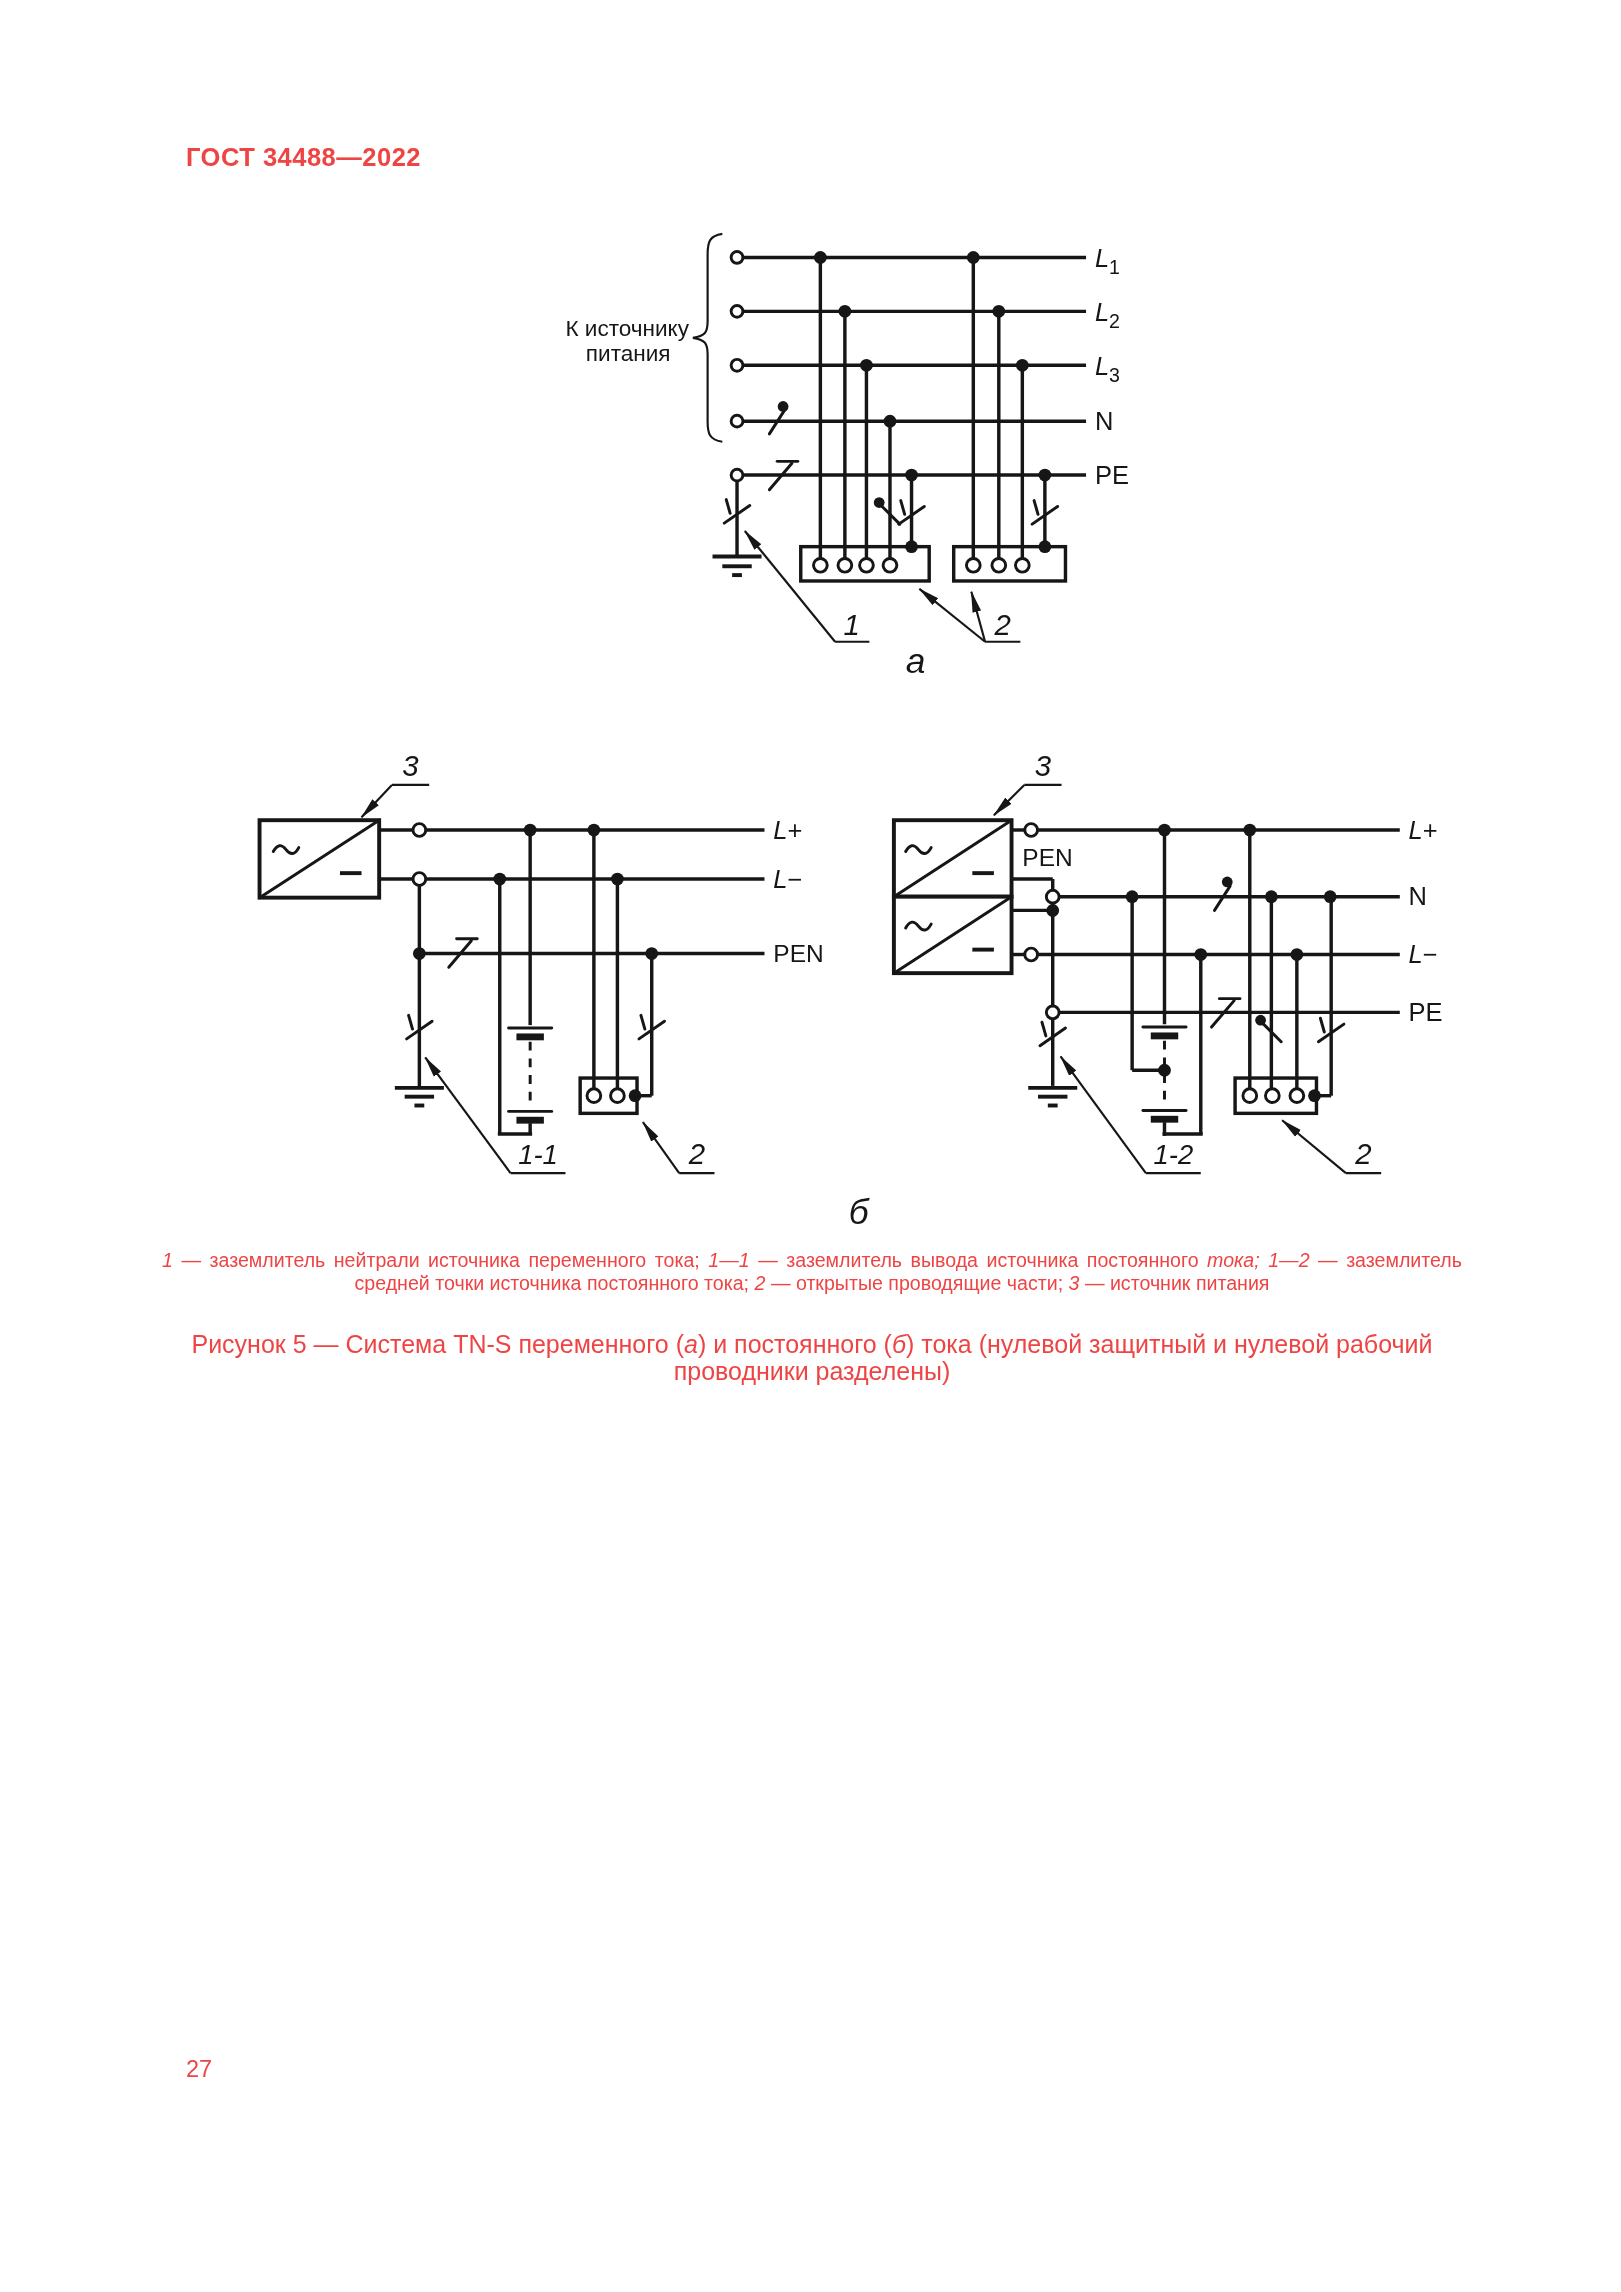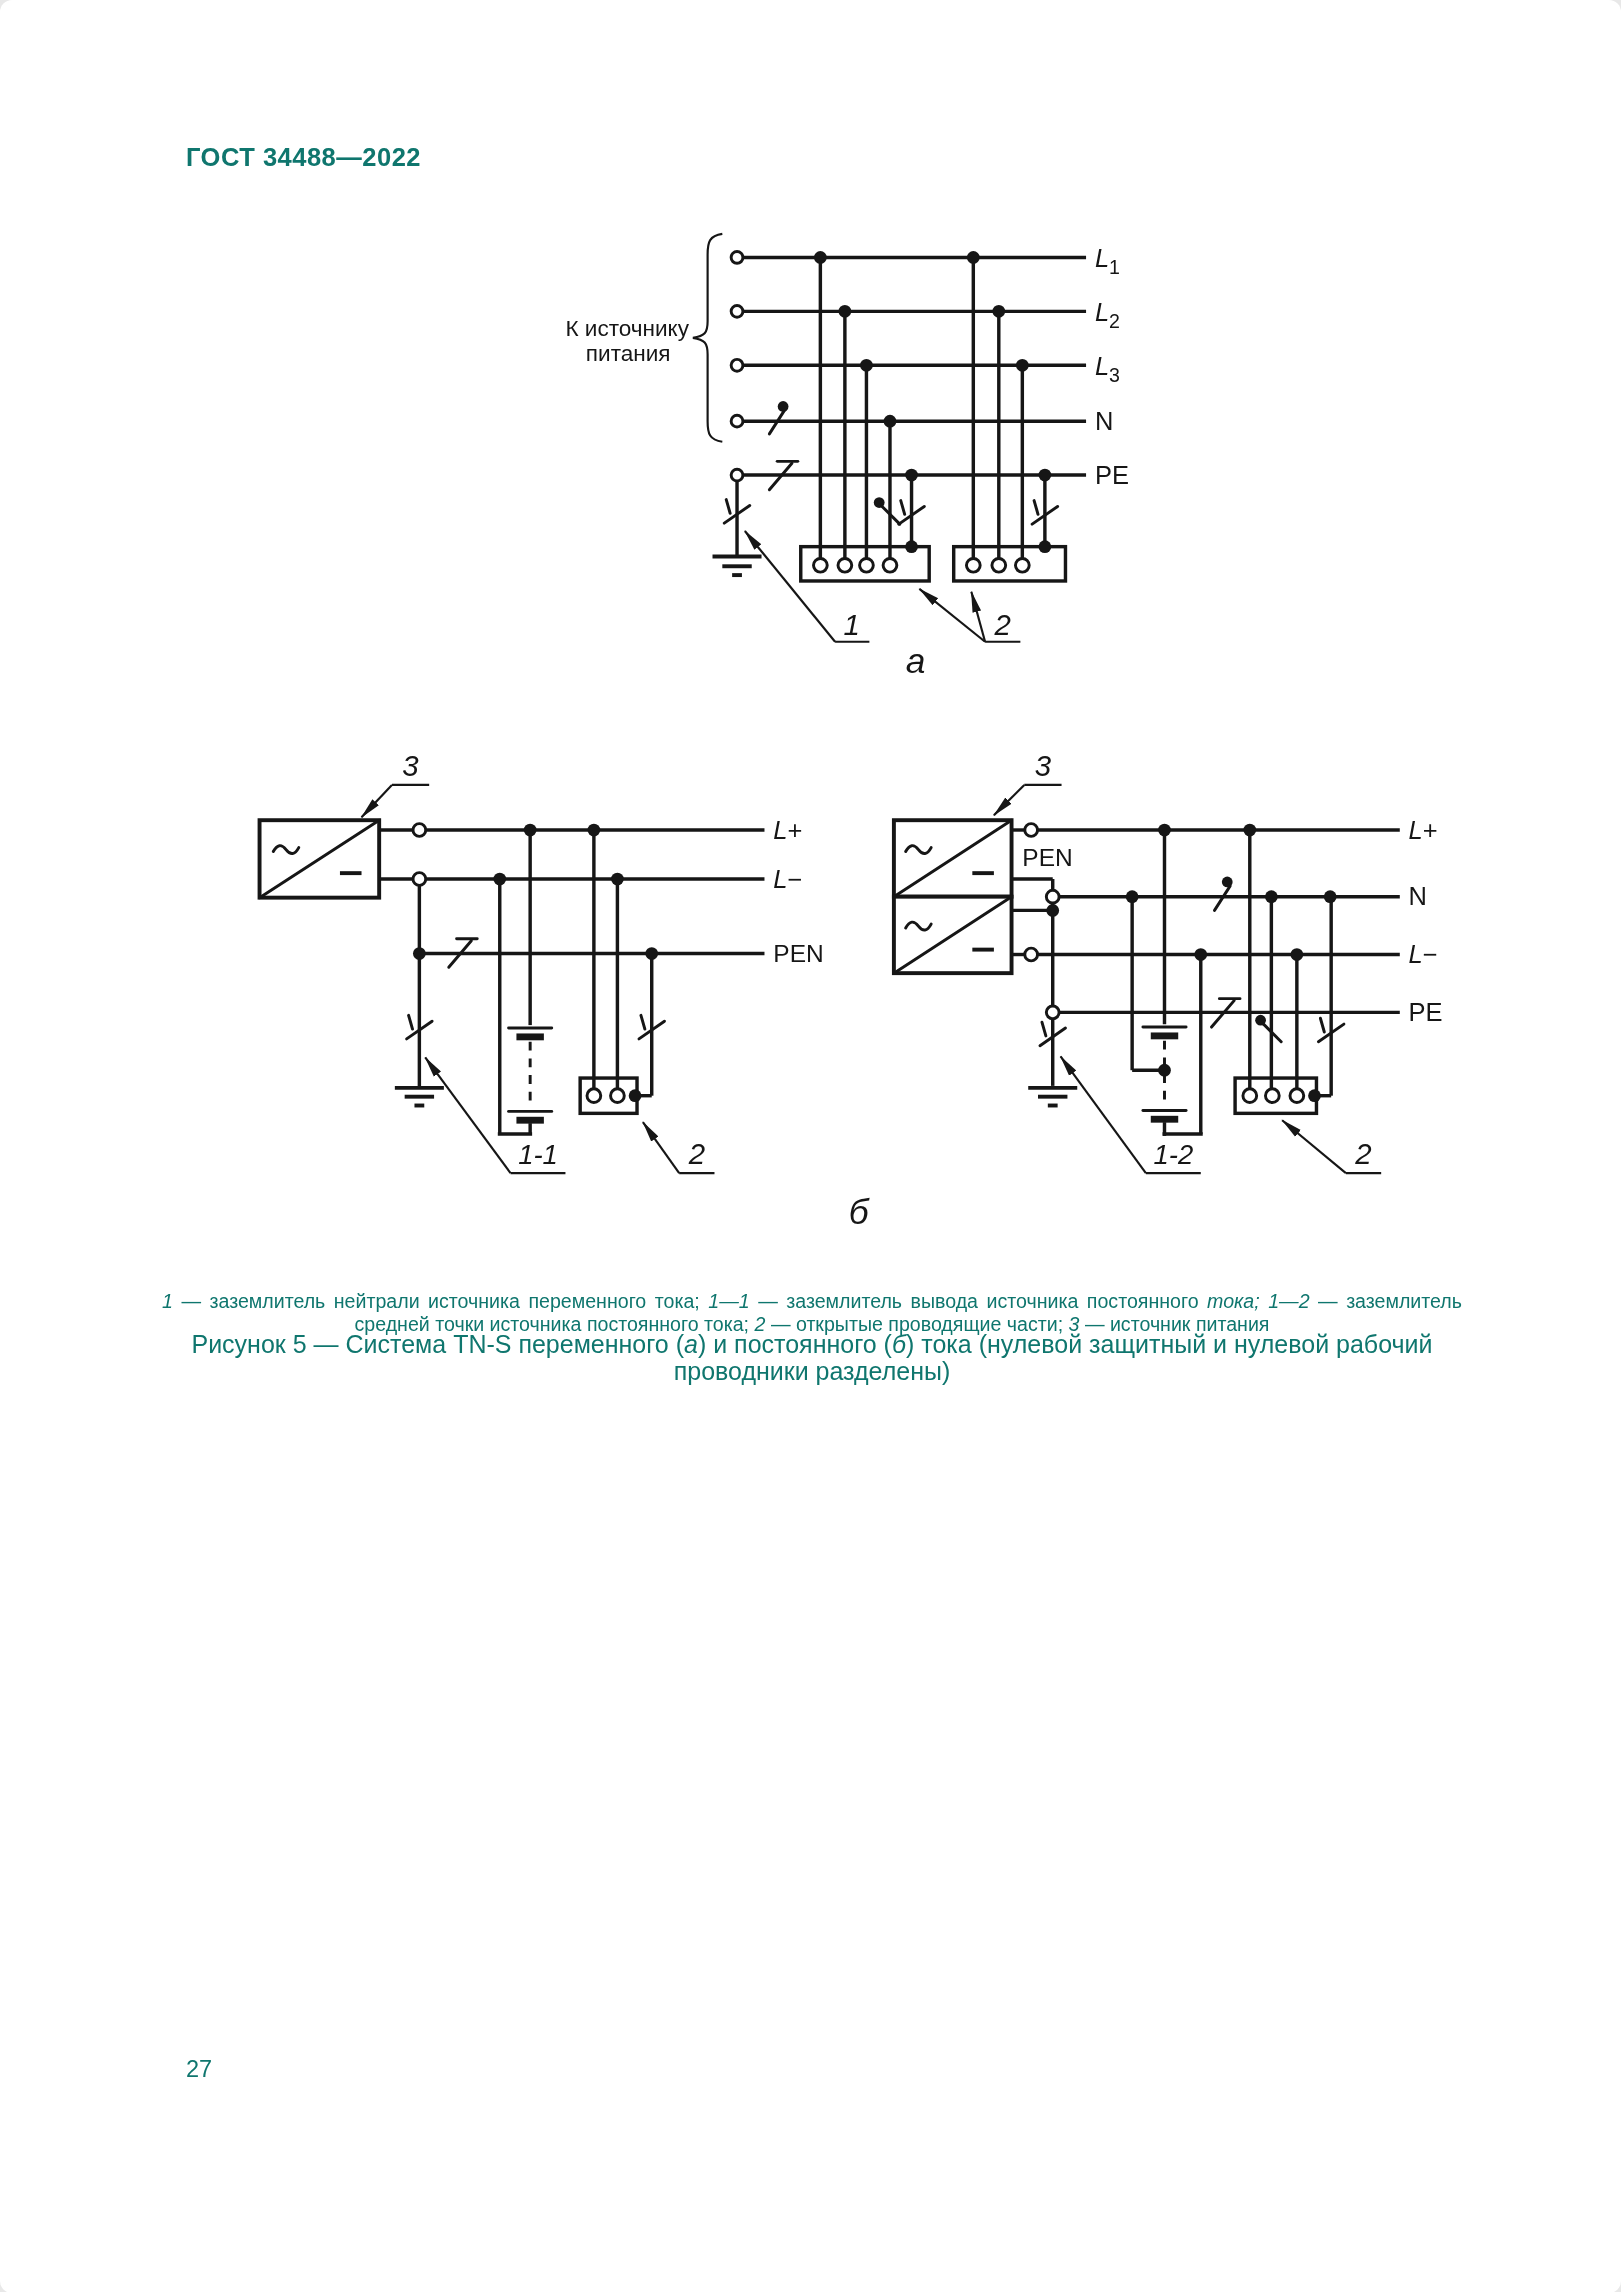--- a/index.html
+++ b/index.html
@@ -1,21 +1,21 @@
 <!DOCTYPE html>
 <html><head>
 <meta charset="utf-8">
 <style>
   html,body{margin:0;padding:0;background:#e8e8e8;}
   .page{position:relative;width:1621px;height:2293px;background:#fff;margin:0 auto;
-        font-family:"Liberation Sans",sans-serif;color:#0f766e;overflow:hidden;border-radius:12px;}
+        font-family:"Liberation Sans",sans-serif;color:#ef4444;overflow:hidden;}
   .hdr{position:absolute;left:186px;top:143px;font-size:25.5px;font-weight:bold;letter-spacing:0.5px;}
   .figure-svg{position:absolute;left:137px;top:225px;}
   .legend{position:absolute;left:162px;top:1249px;width:1300px;font-size:19.6px;line-height:22.5px;
-          text-align:justify;text-align-last:center;margin-top:41px;}
+          text-align:justify;text-align-last:center;}
   .legend i{font-style:italic;}
   .caption{position:absolute;left:162px;top:1331px;width:1300px;text-align:center;
            font-size:25px;line-height:26.5px;}
   .caption i{font-style:italic;}
   .para{position:absolute;left:130px;top:1437px;width:1362px;font-size:23.5px;line-height:33px;
         text-align:justify;text-indent:43px;}
   .pagenum{position:absolute;left:186px;top:2056px;font-size:23.5px;}
 
   
   .w{stroke:#161616;stroke-width:3.5;fill:none;}

